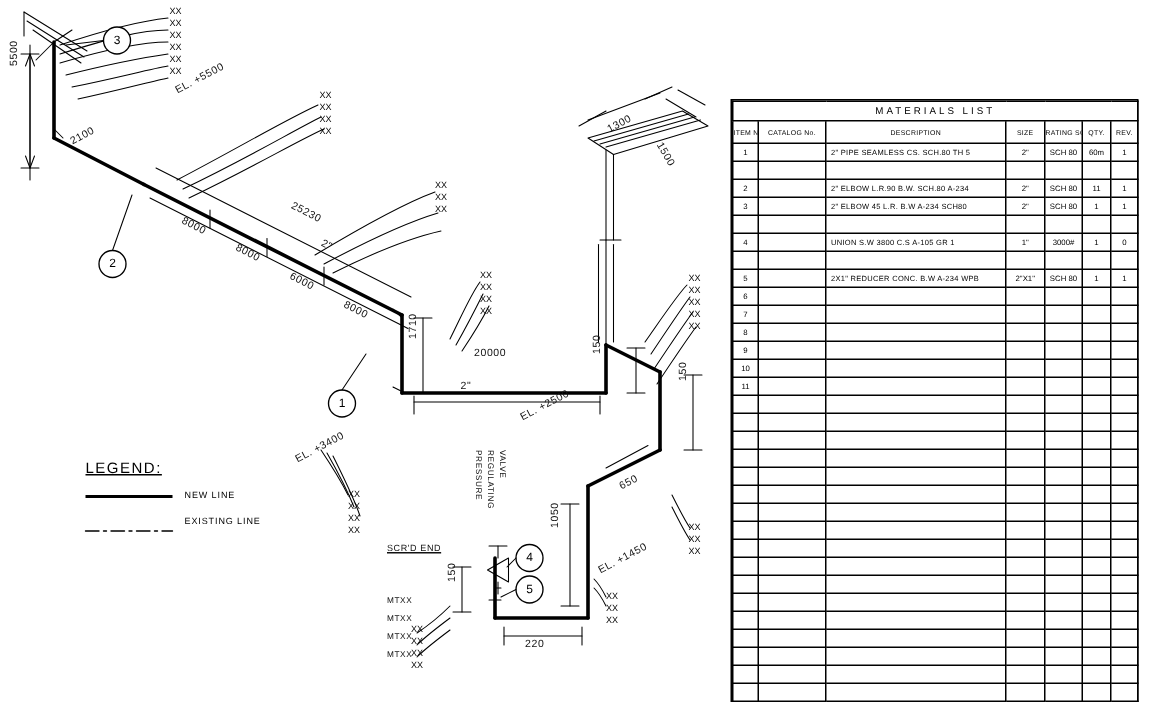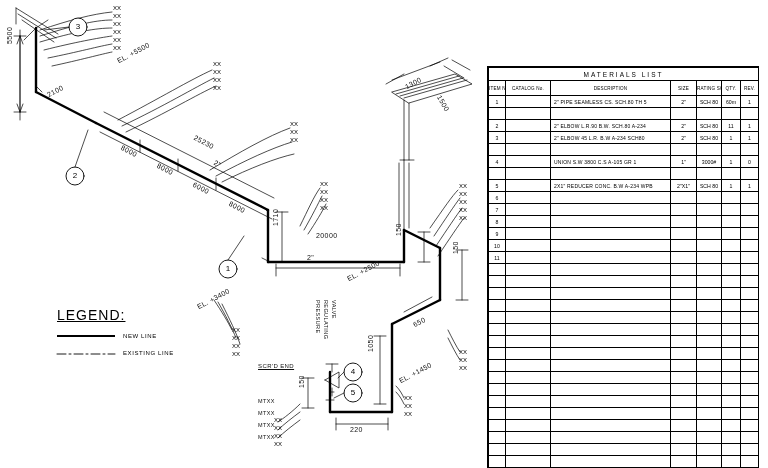--- a/index.html
+++ b/index.html
@@ -89,21 +89,21 @@
   .c-qty  { width: 19px; }
   .c-rev  { width: 18px; }
 
   
   .legend {
     position: absolute;
     left: 57px;
     top: 307px;
   }
   .legend-title {
-    font-size: 14px;
+    font-size: 10px;
     letter-spacing: 1px;
     text-decoration: underline;
   }
   .legend-row {
     display: flex;
     align-items: center;
     margin-top: 9px;
   }
   .legend-sample {
     width: 58px;

